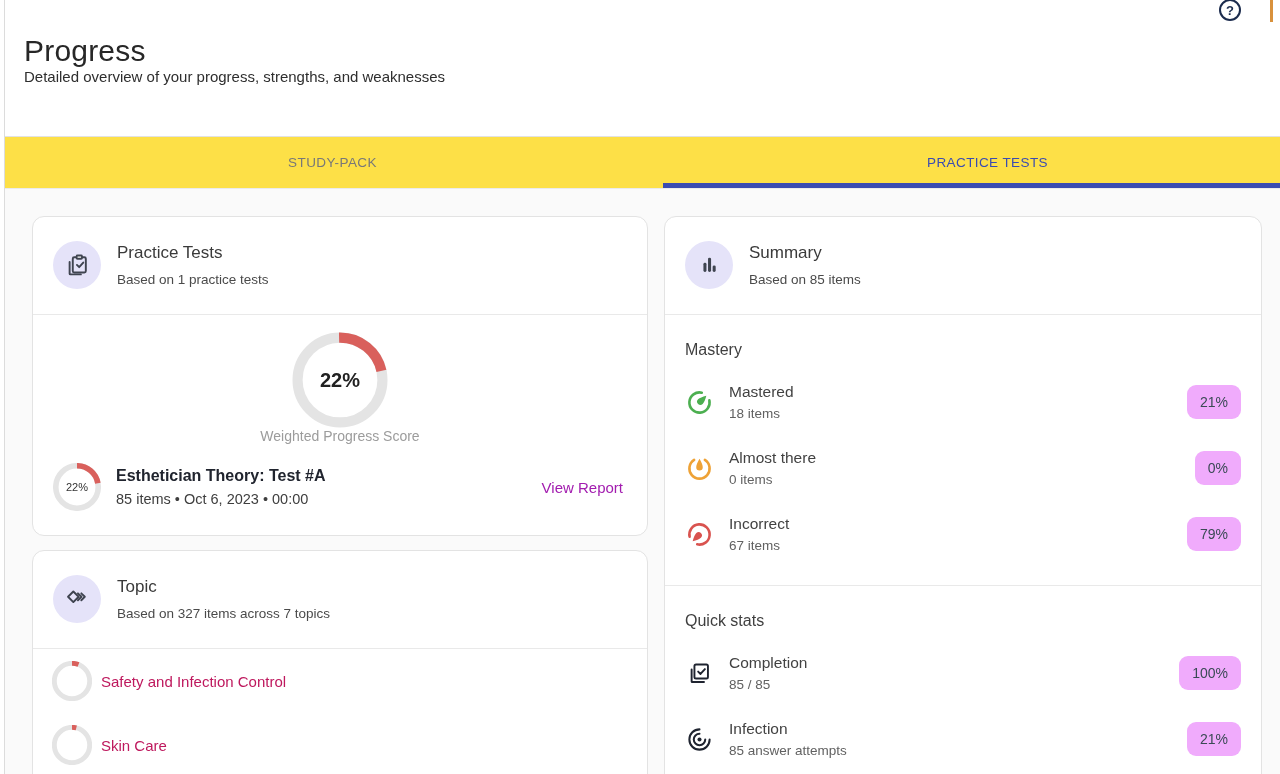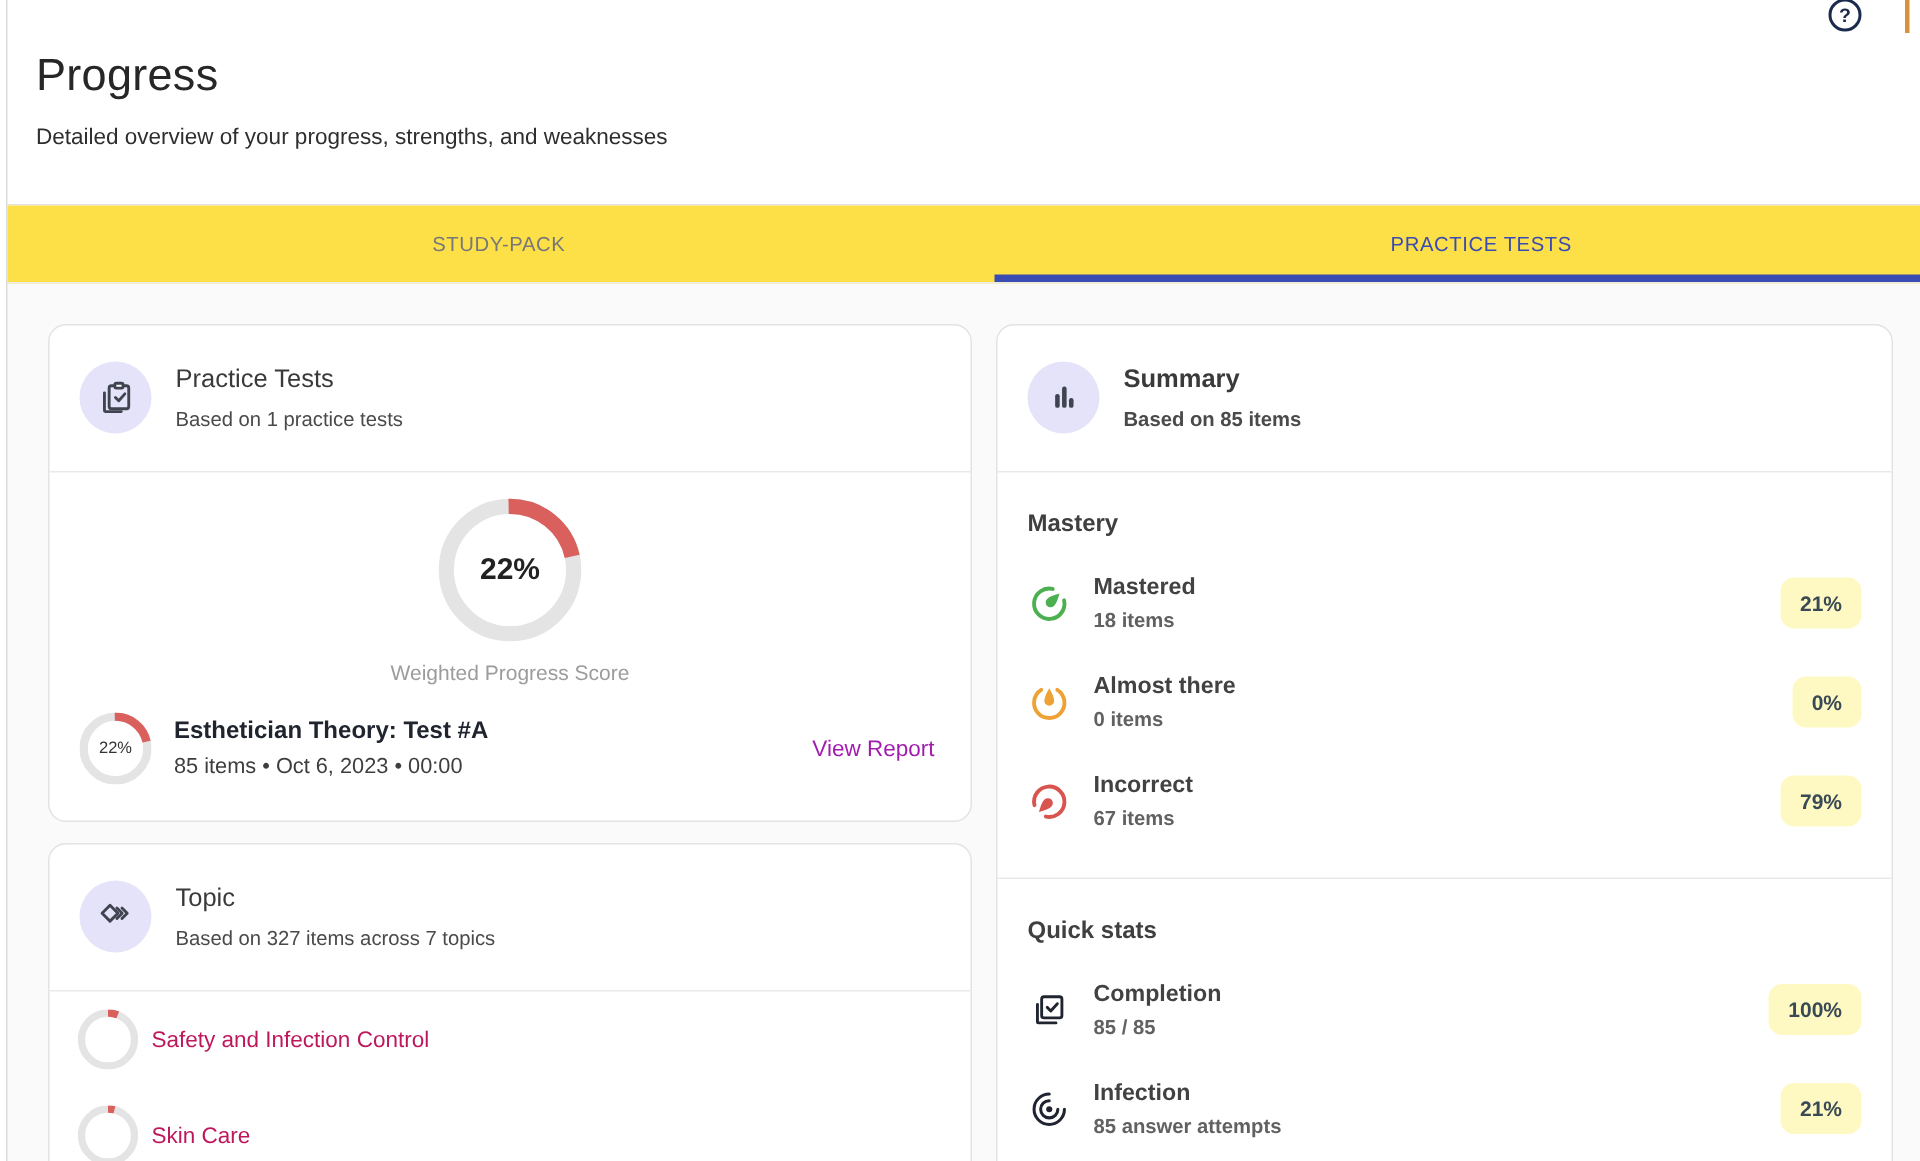--- a/index.html
+++ b/index.html
@@ -4,73 +4,73 @@
 <style>
   * { margin:0; padding:0; box-sizing:border-box; }
   html,body { width:1280px; height:774px; overflow:hidden; background:#fff;
               font-family:"Liberation Sans", sans-serif; color:#333; }
   .vline { position:absolute; left:4px; top:0; height:774px; width:1px; background:#dcdcdc; z-index:9; }
   .app { margin-left:5px; width:1275px; height:774px; }
 
   
   .header { height:137px; background:#fff; border-bottom:1px solid #e2e2e2; position:relative; padding:34px 0 0 19px; }
   .page-title { font-size:30px; color:#272727; letter-spacing:.2px; }
-  .page-subtitle { margin-top:15px; font-size:15px; color:#2e2e2e; }
+  .page-subtitle { font-size:15px; color:#2e2e2e; }
   .help-btn { position:absolute; top:-2px; right:38px; width:24px; height:24px; cursor:pointer; }
   .corner-strip { position:absolute; top:0; right:7px; width:3px; height:22px; background:#d9913c; }
 
   
   .tabbar { height:52px; background:#fde047; border-bottom:1px solid #ebebeb; display:flex; overflow:hidden; position:relative; }
   .tab { flex:0 0 655px; display:flex; align-items:center; justify-content:center;
          font-size:13.5px; letter-spacing:.4px; color:#787878; cursor:pointer; }
   .tab.active { color:#3a4cb1; }
   .tab-indicator { position:absolute; left:658px; right:0; bottom:0; height:5px; background:#3a4cb1; }
 
   
   .content { height:585px; background:#fafafa; padding:27px 0 0 27px; display:flex; gap:16px; overflow:hidden; }
   .col-left { width:616px; flex:0 0 616px; }
-  .col-right { width:598px; flex:0 0 598px;font-weight:bold; }
+  .col-right { width:598px; flex:0 0 598px; }
   .card { background:#fff; border:1px solid #e3e3e3; border-radius:12px; overflow:hidden; }
 
   .card-head { display:flex; align-items:center; gap:16px; padding:24px 20px 25px 20px; }
   .icon-circle { width:48px; height:48px; border-radius:50%; background:#e5e3f9;
                  display:flex; align-items:center; justify-content:center; flex:0 0 48px; }
   .card-title { font-size:17px; color:#3a3a3a; margin-bottom:9px; }
   .card-sub { font-size:13.5px; color:#4a4a4a; }
   .divider { border-top:1px solid #e9e9e9; }
 
   
   .donut-section { padding-top:17px; text-align:center; }
   .donut-wrap { position:relative; width:96px; height:96px; margin:0 auto; }
   .donut-wrap.small { width:48px; height:48px; margin:0; flex:0 0 48px; }
   .donut-wrap.tiny { width:40px; height:40px; margin:0; flex:0 0 40px; }
   .donut-center { position:absolute; inset:0; display:flex; align-items:center; justify-content:center; }
   .donut-center.big { font-size:20px; font-weight:bold; color:#222; }
   .donut-center.small { font-size:11px; color:#333; }
-  .donut-caption { margin-top:12px; padding-bottom:17px; font-size:14px; color:#9c9c9c; }
+  .donut-caption { padding-bottom:17px; font-size:14px; color:#9c9c9c; }
 
   .test-row { display:flex; align-items:center; gap:15px; padding:2px 24px 24px 20px; }
   .test-name { font-size:16px; font-weight:bold; color:#20242e; margin-bottom:6px; }
   .test-meta { font-size:14.5px; color:#3e3e3e; }
   .view-report { margin-left:auto; font-size:15px; color:#a21caf; cursor:pointer; text-decoration:none; }
 
   
   .topic-card { margin-top:14px; min-height:260px; }
   .topic-row { display:flex; align-items:center; gap:9px; padding:12px 20px 12px 19px; }
   .topic-row:first-of-type { padding-top:14px; }
   .topic-name { font-size:15px; color:#be185d; }
 
   
   .summary-card { min-height:600px; }
   .section-heading { font-size:16px; color:#3f3f3f; padding:26px 20px 10px 20px; }
   .stat-row { display:flex; align-items:center; gap:16px; padding:14px 20px;justify-content:center; }
   .stat-icon { width:28px; flex:0 0 28px; display:flex; justify-content:center; }
   .stat-label { font-size:15.5px; color:#424242; margin-bottom:5px; }
   .stat-items { font-size:13.5px; color:#616161; }
-  .badge { margin-left:auto; background:#fef9c3; color:#3a4a55; font-size:14px;
+  .badge { margin-left:auto; background:#f0abfc; color:#3a4a55; font-size:14px;
            padding:9px 13px; border-radius:9px; }
   .qs-divider { margin-top:18px; }
 </style>
 </head>
 <body>
 
 <div class="vline"></div>
 
 <div class="app">
 

